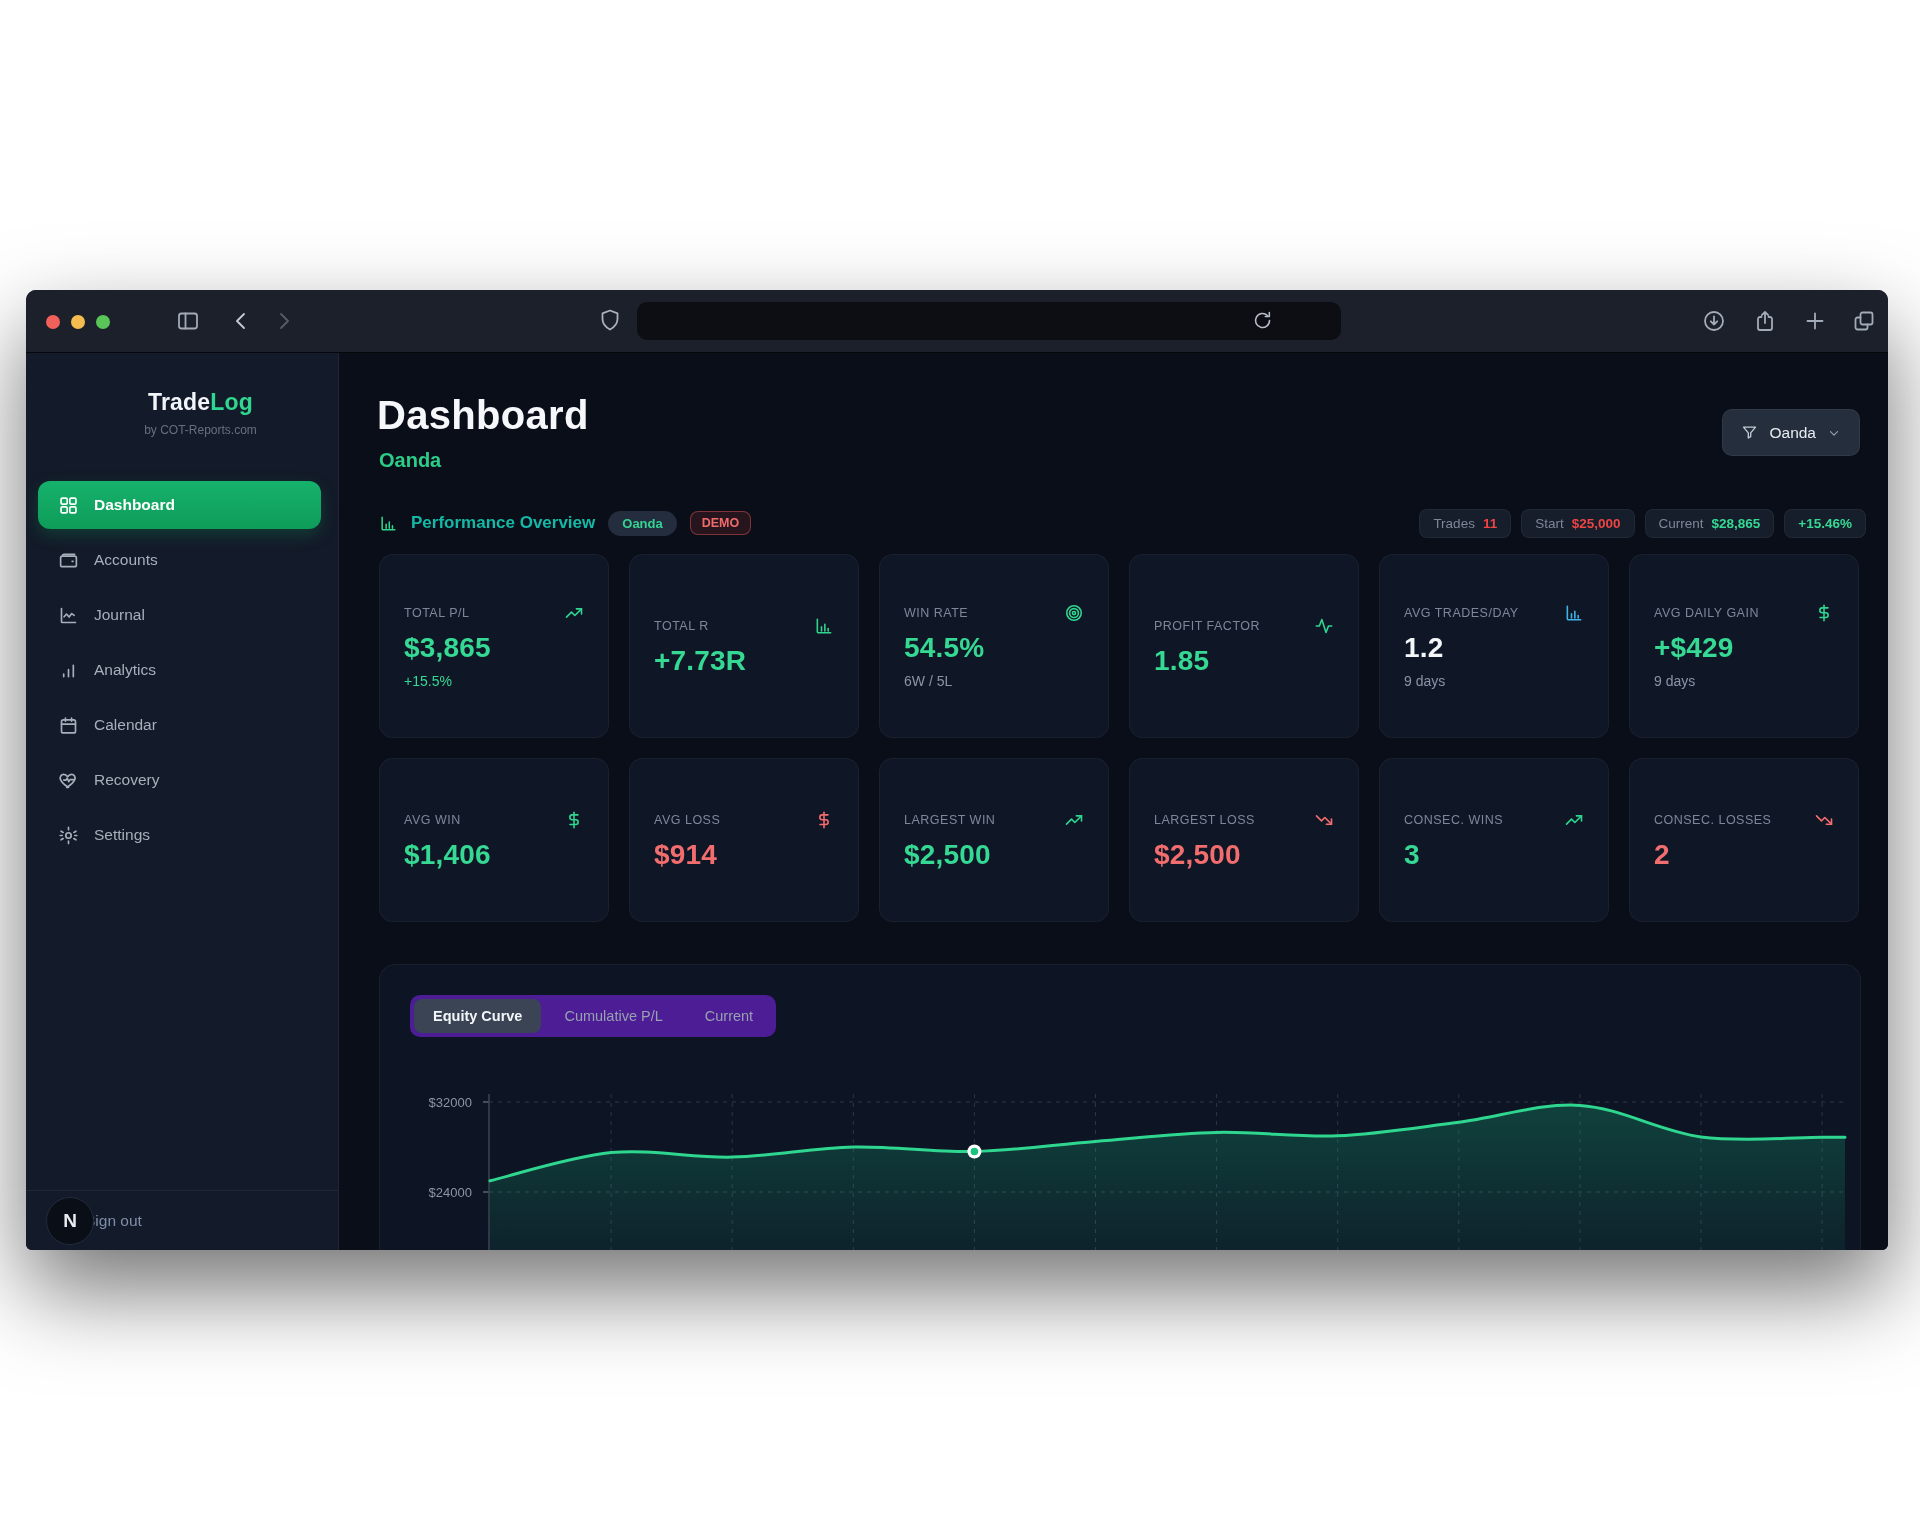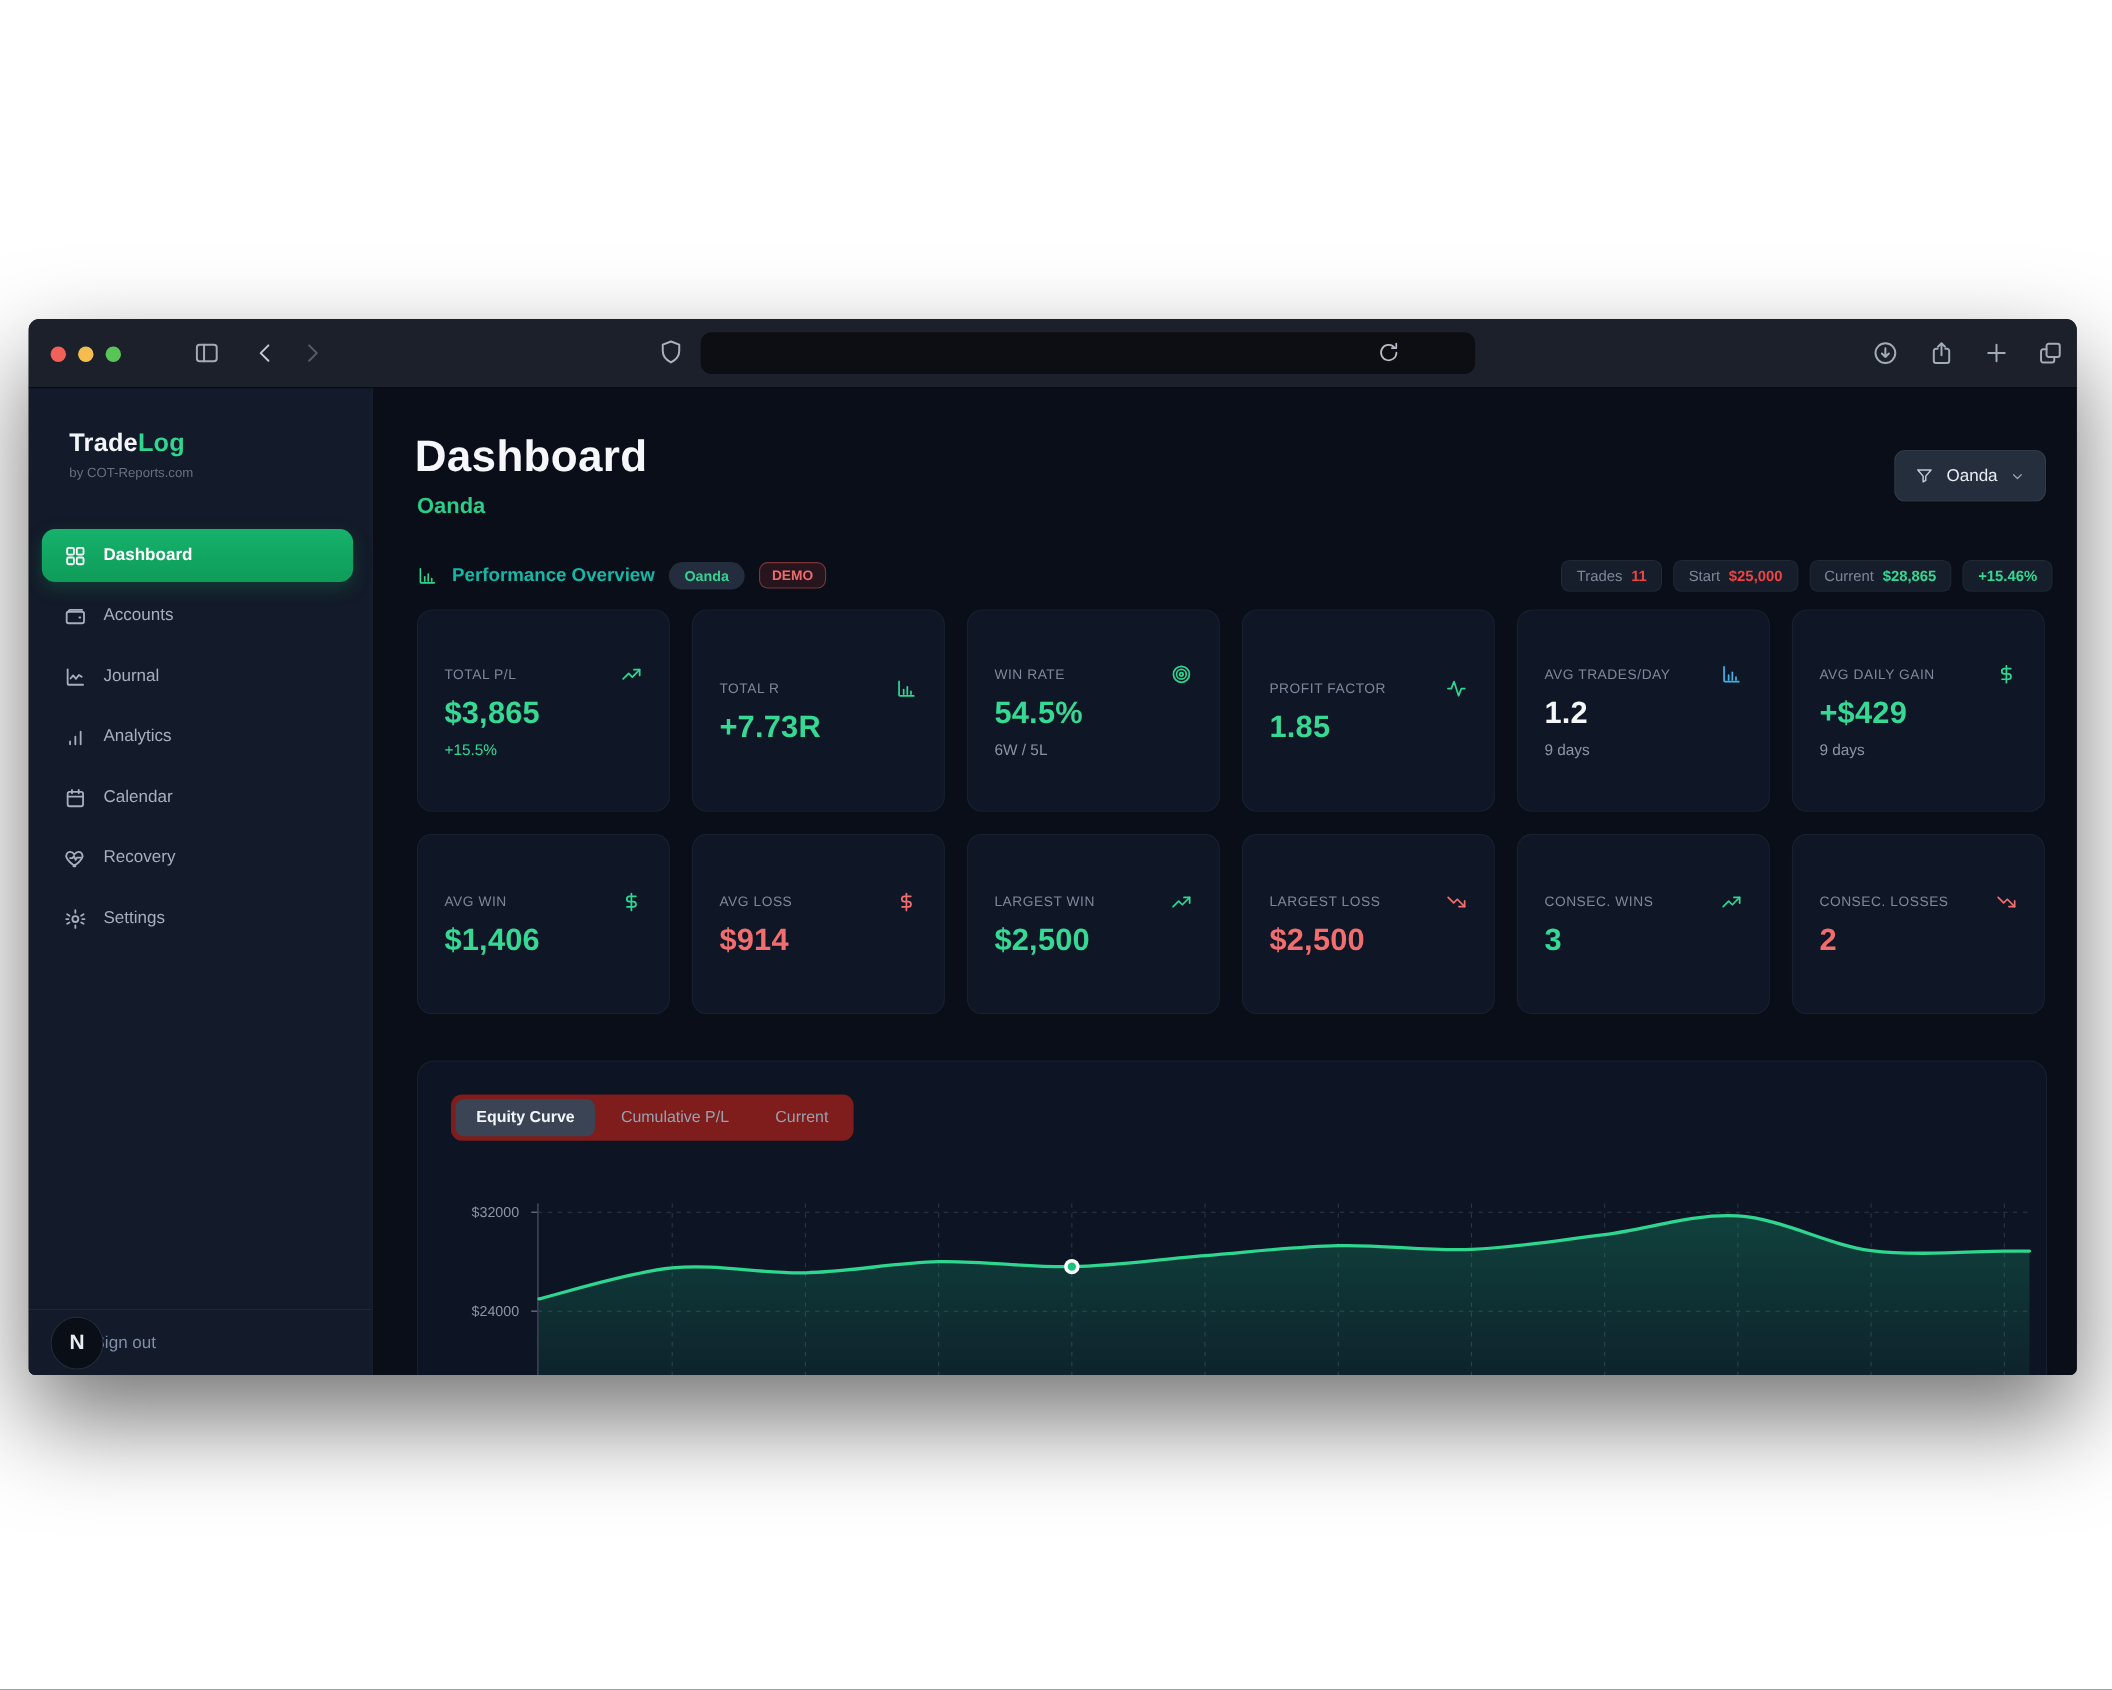--- a/index.html
+++ b/index.html
@@ -32,21 +32,21 @@
   .titlebar{position:relative;height:62px;background:#1c202a;border-bottom:1px solid #05070b;}
   .lights{position:absolute;left:20px;top:25px;display:flex;gap:11px;}
   .light{width:14px;height:14px;border-radius:50%;}
   .l-red{background:#f2605a;} .l-yellow{background:#f5bd4f;} .l-green{background:#59c457;}
   .tb-ic{position:absolute;top:19px;width:24px;height:24px;color:#a3abb8;}
   .tb-ic svg{width:100%;height:100%;fill:none;stroke:currentColor;stroke-width:1.8;stroke-linecap:round;stroke-linejoin:round;}
   .urlbar{position:absolute;left:611px;top:12px;width:650px;height:38px;background:#0c0e13;
     border-radius:10px;border:none;color:#c6ccd6;padding:0 40px 0 14px;font-size:14px;outline:none;}
   
   .app{display:flex;height:898px;}
-  .sidebar{position:relative;width:312px;flex:0 0 312px;background:#131a29;border-right:1px solid rgba(255,255,255,.05);}
+  .sidebar{position:relative;width:312px;flex:0 0 312px;background:#131a29;border-right:1px solid rgba(255,255,255,.05);text-align:center;}
   .logo{padding:36px 0 0 37px;}
   .brand{font-size:23px;font-weight:800;color:#f2f5f9;letter-spacing:.2px;}
   .brand .accent{color:#2fd68f;}
   .tagline{margin-top:7px;font-size:12px;color:#67707f;}
   .nav{margin-top:44px;padding:0 17px 0 12px;display:flex;flex-direction:column;gap:7px;}
   .nav-item{display:flex;align-items:center;gap:15px;height:48px;padding:0 0 0 20px;border-radius:12px;
     color:#a7afbc;font-size:15.5px;cursor:default;}
   .nav-item .ic{width:21px;height:21px;}
   .nav-item.active{background:linear-gradient(180deg,#16b26c,#0e9c59);color:#ffffff;
     box-shadow:0 6px 16px rgba(16,160,90,.25);font-weight:600;}
@@ -87,21 +87,21 @@
   .c-label{font-size:12.5px;letter-spacing:.5px;color:#7e8799;}
   .c-icon{width:20px;height:20px;}
   .c-value{font-size:28px;font-weight:800;letter-spacing:.2px;}
   .c-sub{font-size:14px;color:#8b94a5;}
   .t-green{color:#35d993;} .t-red{color:#f26d6d;} .t-white{color:#f4f6f8;}
   .s-green{color:#35d993;}
   .i-green{color:#2fd68f;} .i-red{color:#f26d6d;} .i-cyan{color:#3fb3e8;}
   
   .panel{position:absolute;left:40px;top:611px;width:1480px;height:340px;background:#0d1423;
     border:1px solid rgba(255,255,255,.05);border-radius:16px;}
-  .tabs{position:absolute;left:30px;top:30px;display:inline-flex;gap:4px;background:#7f1d1d;border-radius:10px;padding:4px;}
+  .tabs{position:absolute;left:30px;top:30px;display:inline-flex;gap:4px;background:#4c1d95;border-radius:10px;padding:4px;}
   .tab{padding:9px 19px;border-radius:8px;font-size:14.5px;color:#97a1b0;}
   .tab.active{background:#3a4455;color:#f3f6f9;font-weight:600;}
   .ytick{position:absolute;width:78px;text-align:right;font-size:13px;color:#8b95a6;transform:translateY(-50%);}
   .chart-svg{position:absolute;left:100px;top:120px;}
 </style>
 </head>
 <body>
 
 <div class="stars"></div>
 

